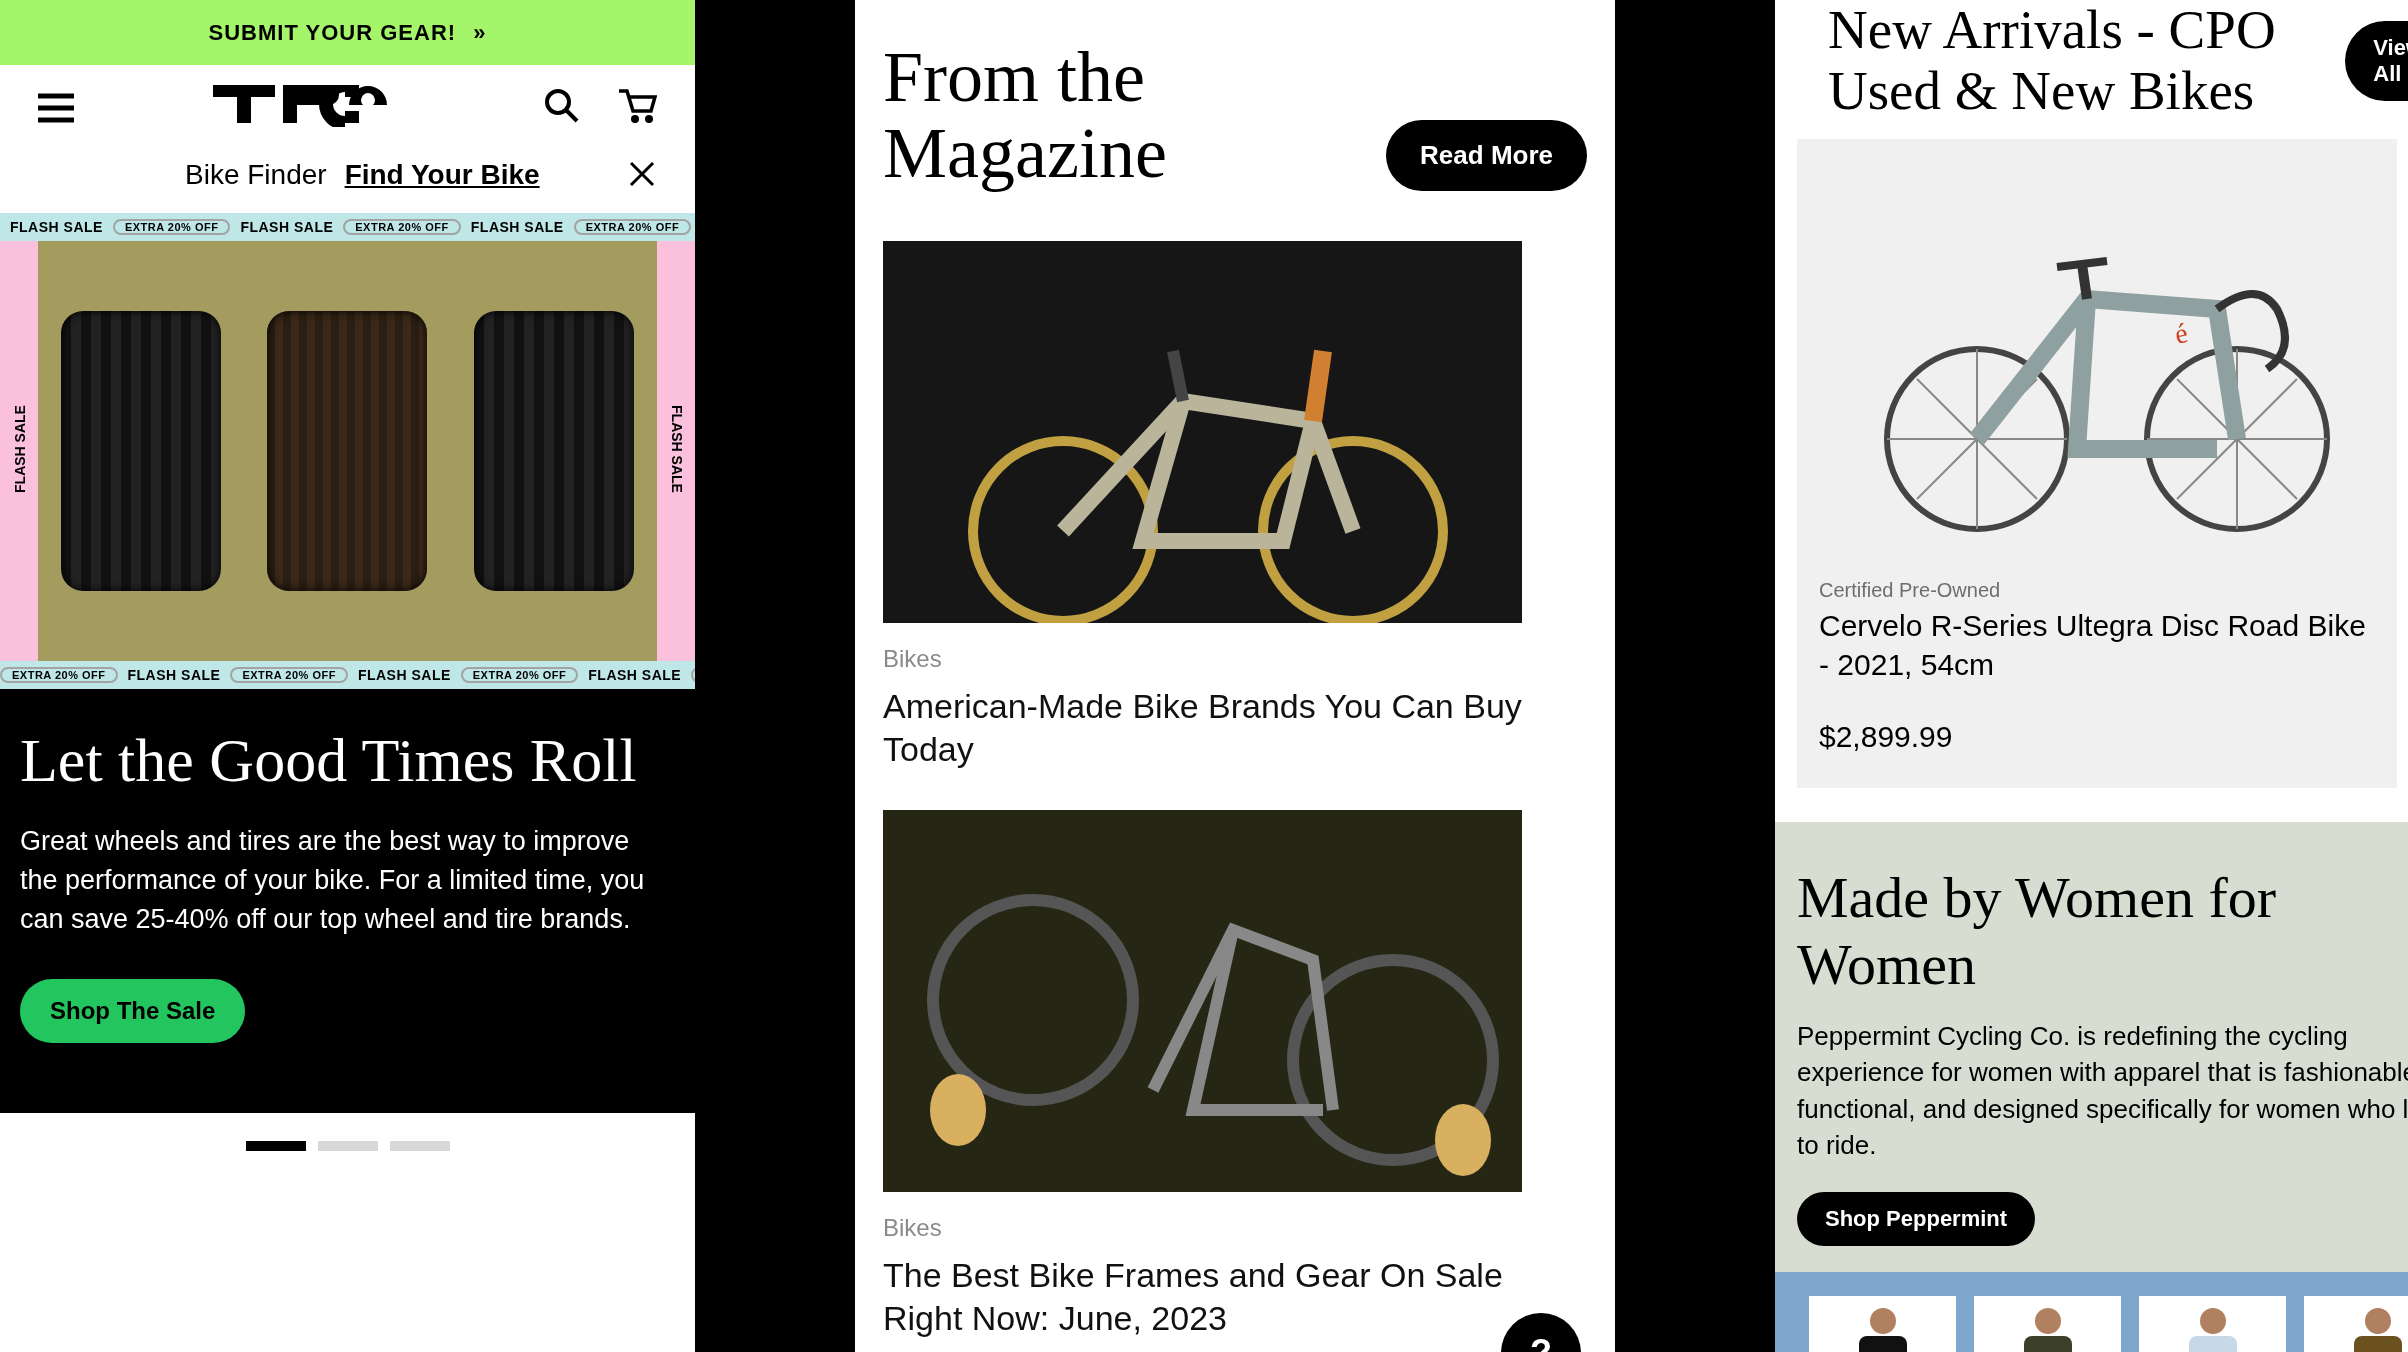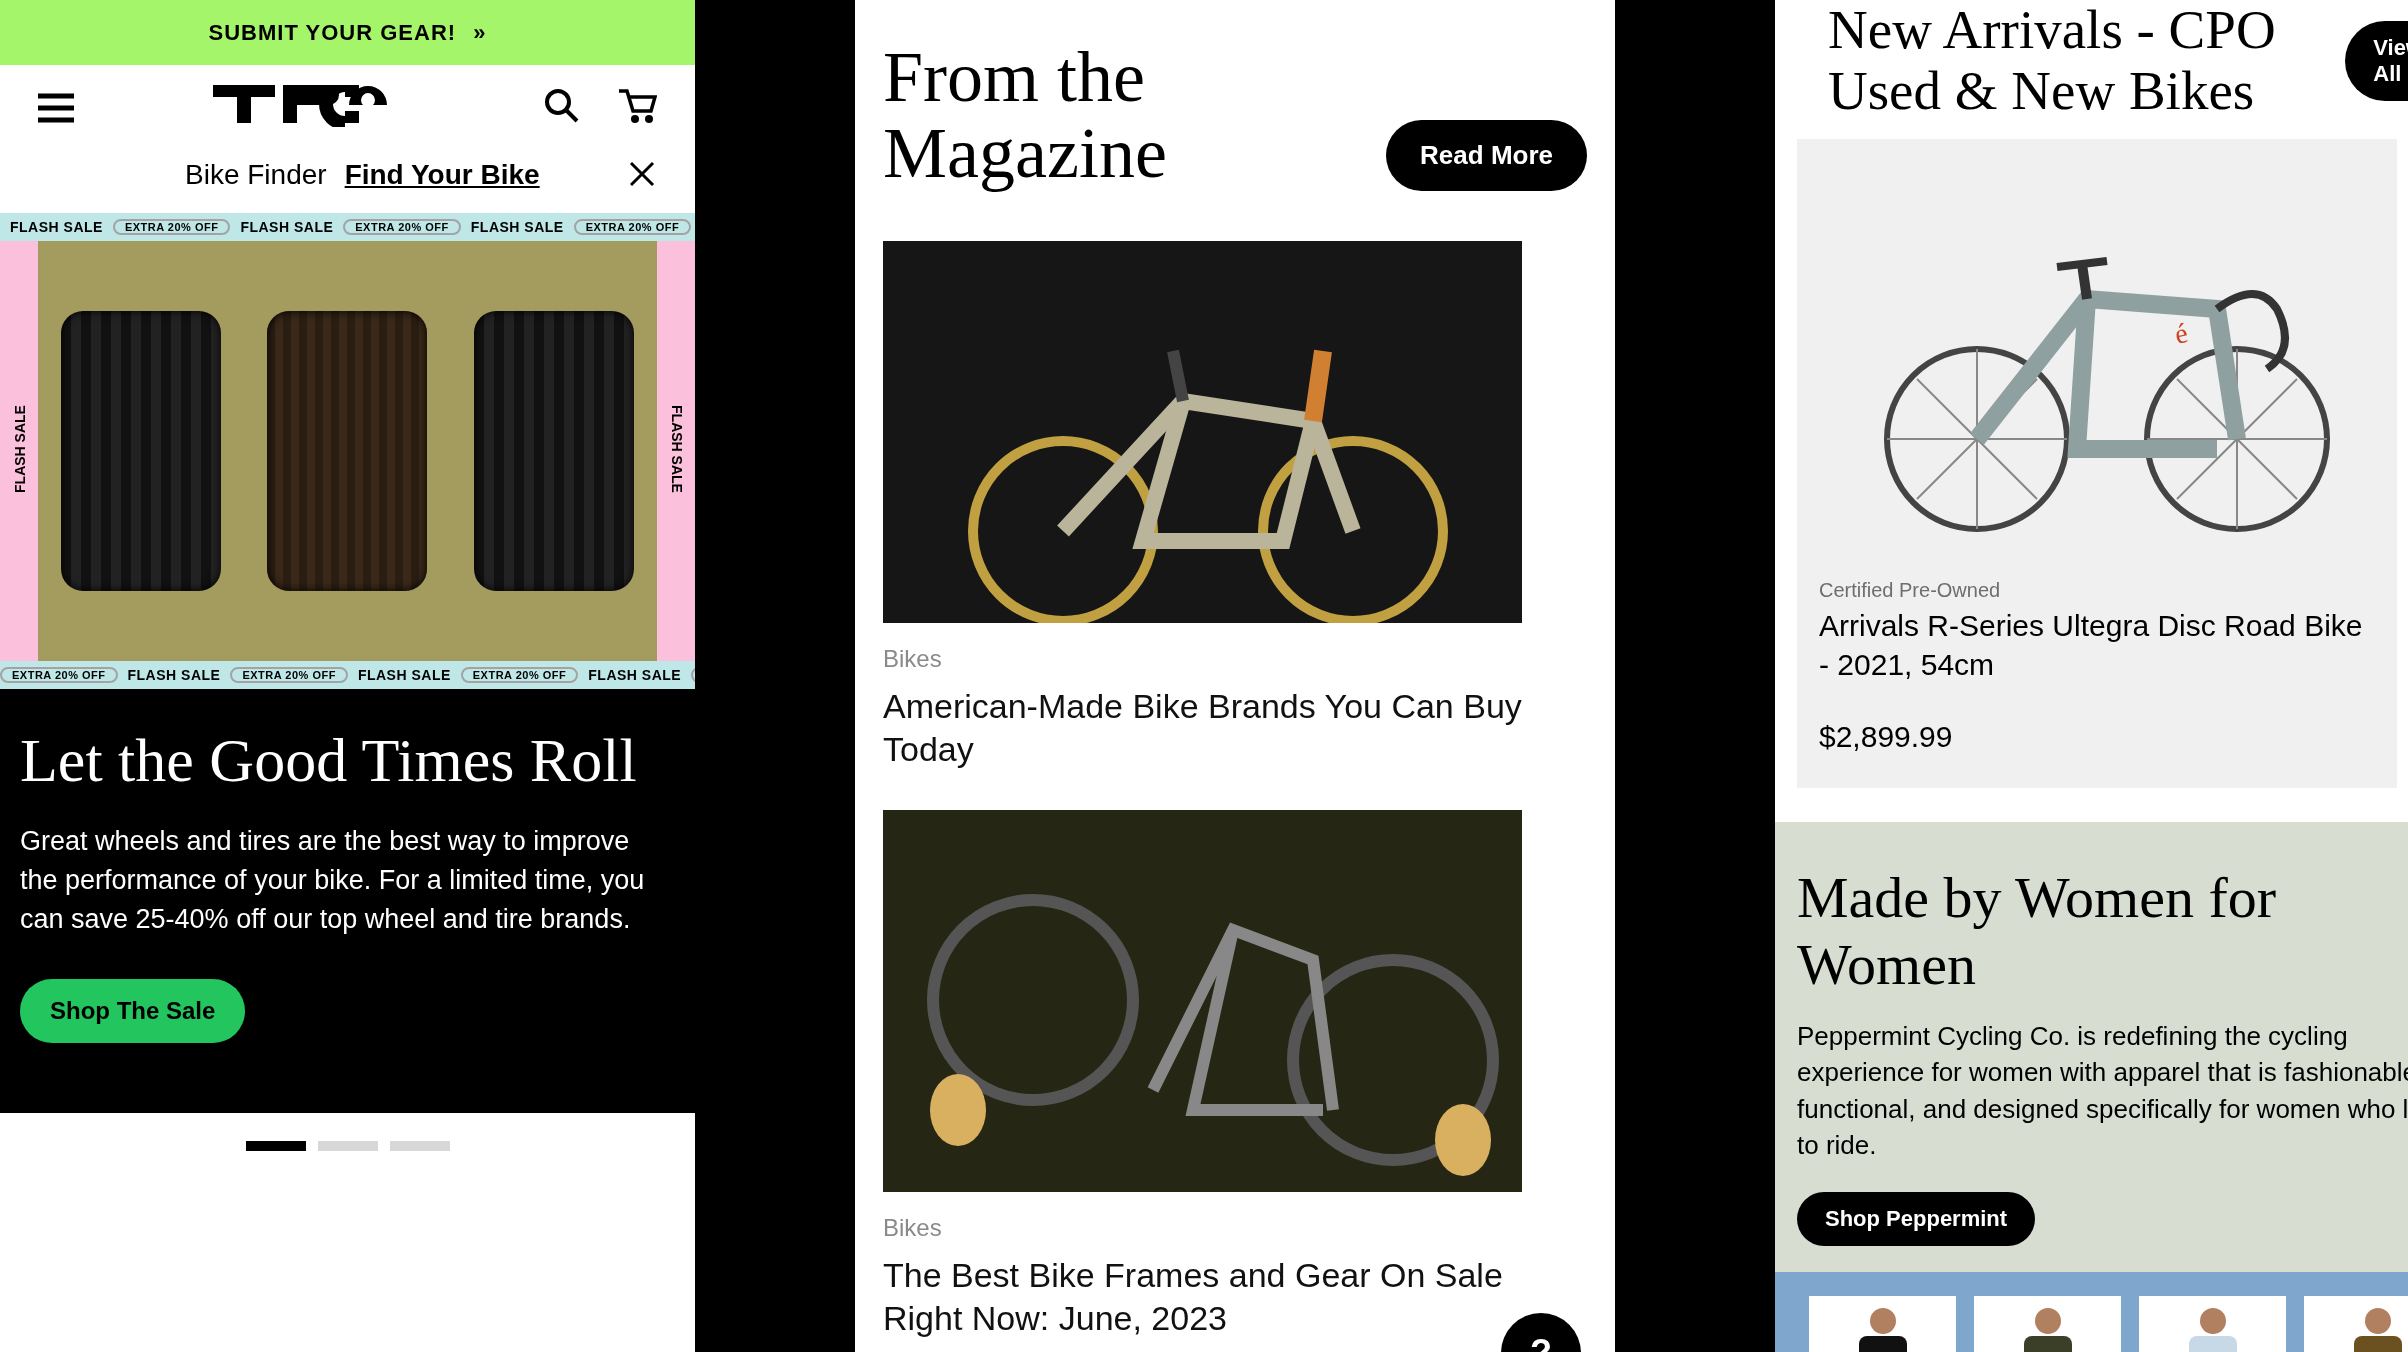--- a/index.html
+++ b/index.html
@@ -290,21 +290,21 @@
             <polyline points="140,260 250,120 380,130 400,260" stroke="#8fa0a0" stroke-width="18" fill="none"></polyline>
             <polyline points="250,120 240,270 380,270" stroke="#8fa0a0" stroke-width="18" fill="none"></polyline>
             <text x="340" y="165" font-size="28" fill="#d04020" font-family="Georgia" transform="rotate(-12 340 165)">é</text>
 
             <path d="M380,130 q40,-30 60,0 q20,40 -10,60" stroke="#333" stroke-width="8" fill="none"></path>
             <line x1="250" y1="120" x2="245" y2="85" stroke="#333" stroke-width="10"></line>
             <line x1="220" y1="88" x2="270" y2="82" stroke="#333" stroke-width="8"></line>
           </svg>
         </div>
         <div class="cpo">Certified Pre-Owned</div>
-        <div class="prod-name">Arrivals R-Series Ultegra Disc Road Bike - 2021, 54cm</div>
+        <div class="prod-name">Cervelo R-Series Ultegra Disc Road Bike - 2021, 54cm</div>
         <div class="price">$2,899.99</div>
       </div>
       <div class="card small">
         <div class="card-img" style="height:440px; justify-content:flex-start;">
           <svg width="120" height="360" viewBox="0 0 120 360">
             <path d="M0 260 a90 90 0 0 1 120 0" stroke="#444" stroke-width="6" fill="none"></path>
             <line x1="30" y1="180" x2="30" y2="120" stroke="#333" stroke-width="18"></line>
           </svg>
         </div>
         <div class="cpo">Certified</div>

